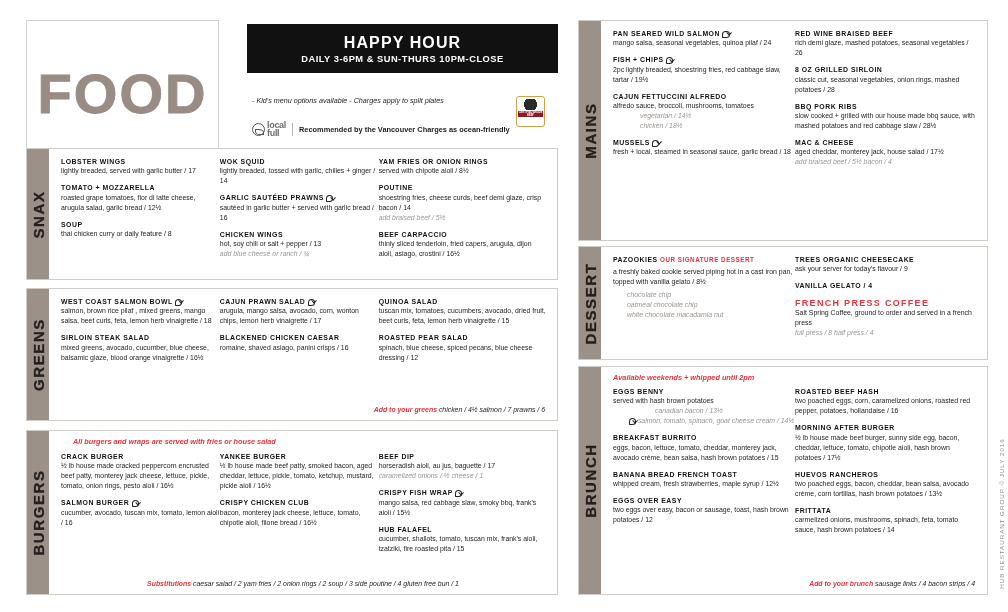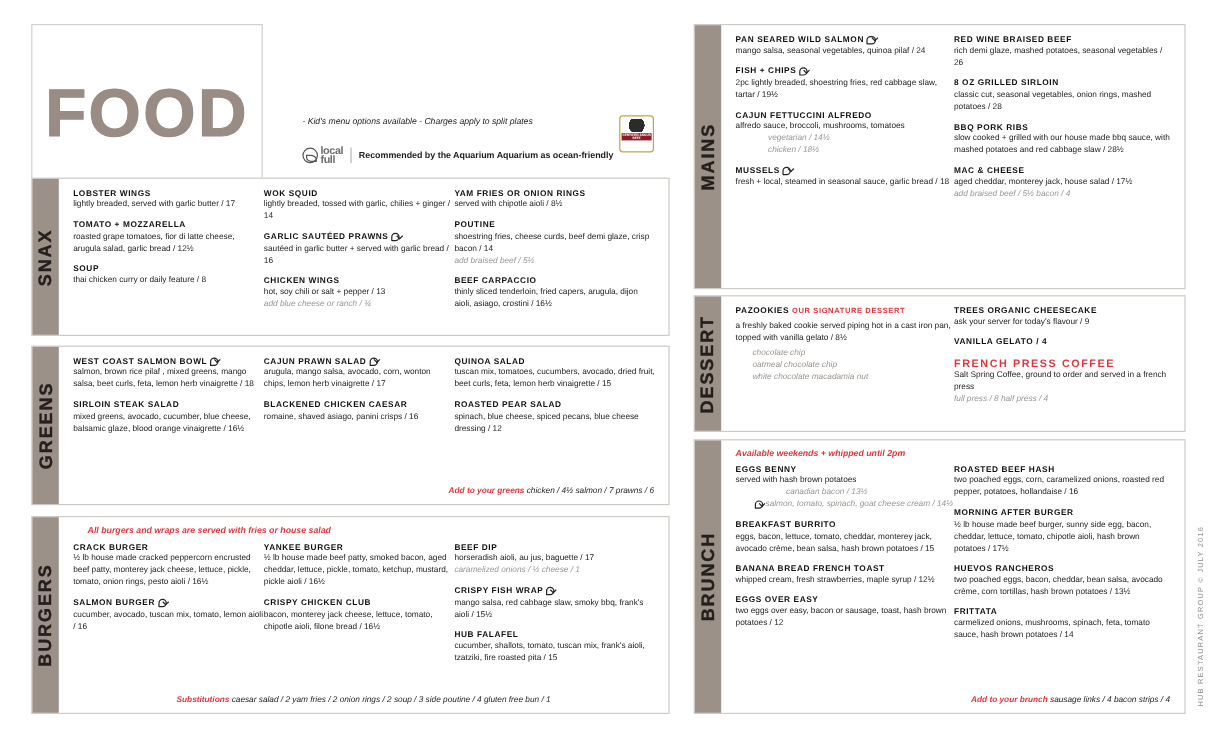--- a/index.html
+++ b/index.html
@@ -147,35 +147,39 @@
 </style>
 </head>
 <body>
 
 <div class="page">
 
   <div id="food-box">
     <div id="food-word">FOOD</div>
   </div>
 
+  <div id="hh-box">
+    <div id="hh-title">HAPPY HOUR</div>
+    <div id="hh-sub">DAILY 3-6PM  &amp;  SUN-THURS 10PM-CLOSE</div>
+  </div>
 
   <div id="notes">
     <div class="note">- Kid's menu options available - Charges apply to split plates</div>
   </div>
 
   <div id="oceanrow">
     <div id="ow-logo">
       <div id="ow-mark"></div>
       <div id="ow-text">
         <div>local</div>
         <div>full</div>
       </div>
     </div>
     <div id="ow-div"></div>
-    <div id="ow-rec">Recommended by the Aquarium Aquarium as ocean-friendly</div>
+    <div id="ow-rec">Recommended by the Vancouver Charges as ocean-friendly</div>
   </div>
 
   <div id="beef-badge">
     <div id="beef-cow"></div>
     <div id="beef-txt">CERTIFIED ANGUS BEEF</div>
   </div>
 
   <div class="panel" style="left:26px; top:148px; width:532px; height:132px;">
     <div class="sidebar"></div>
     <div class="sidetag" style="top:0;bottom:0;height:100%;">

